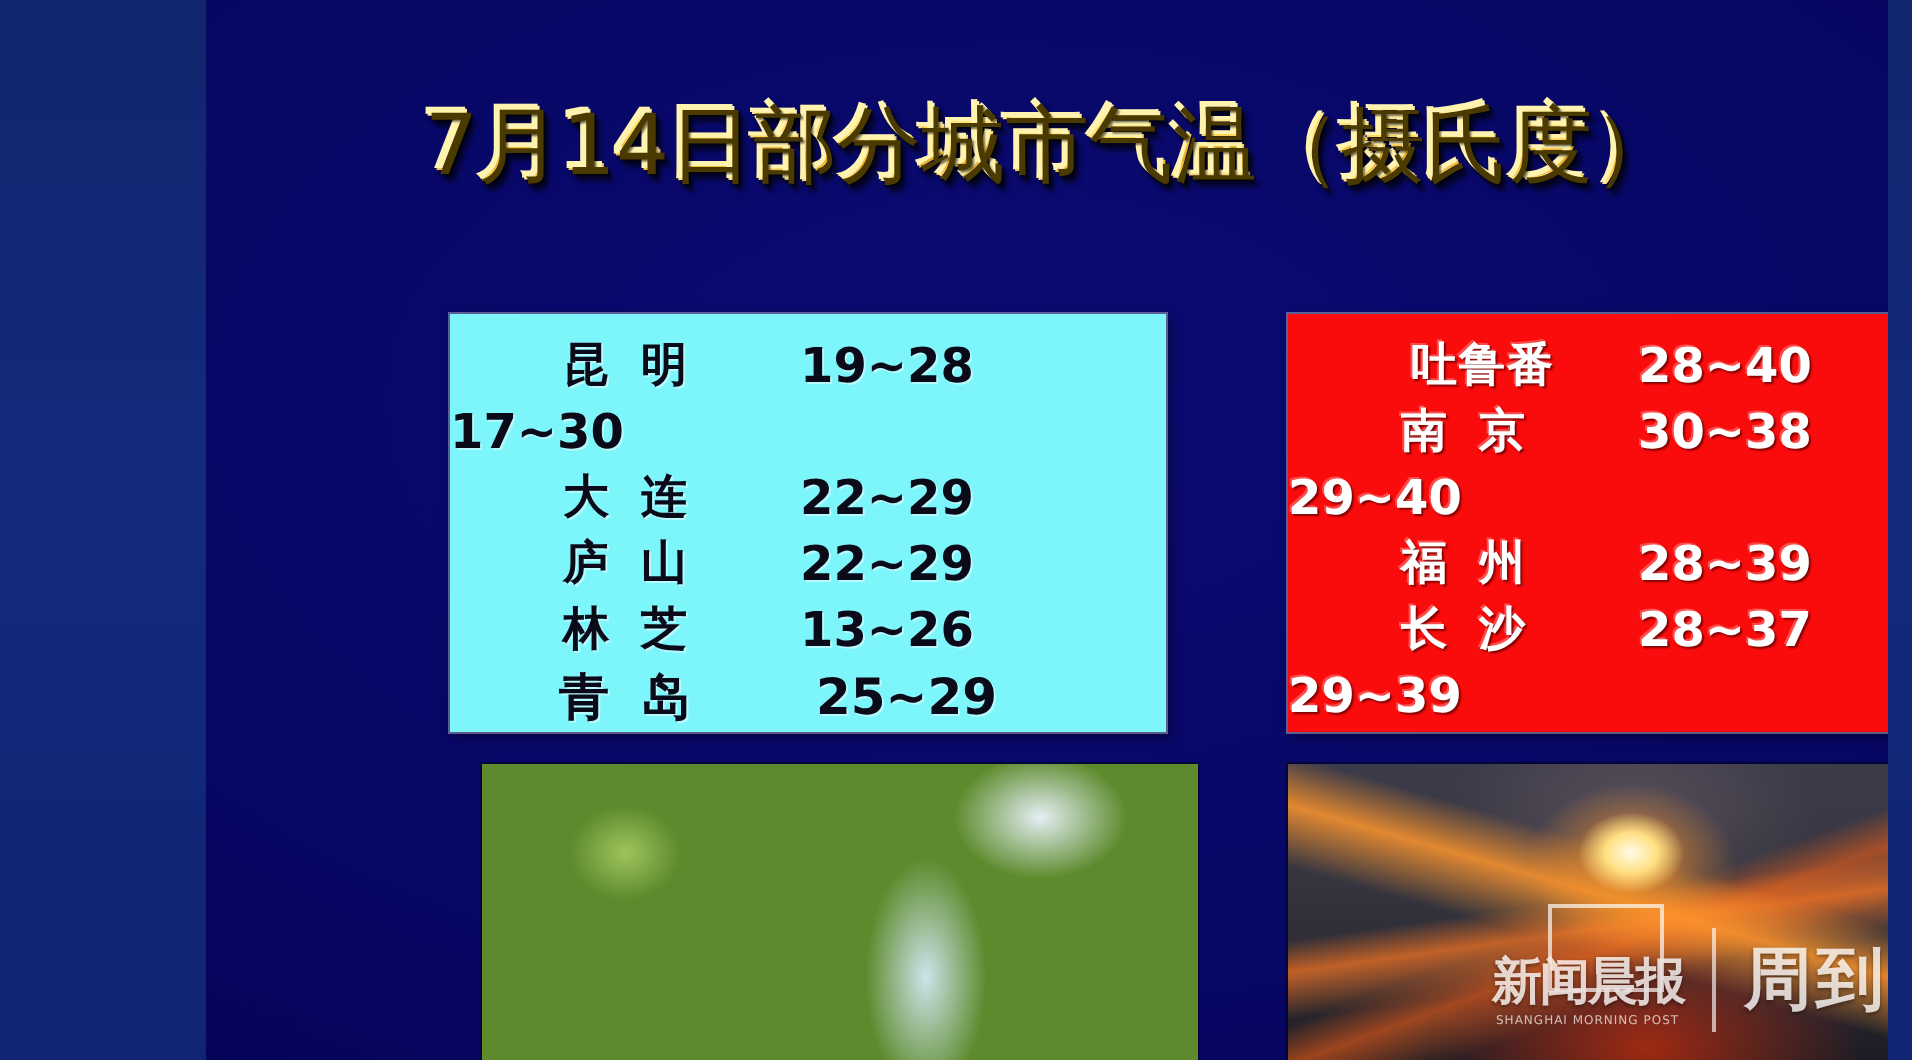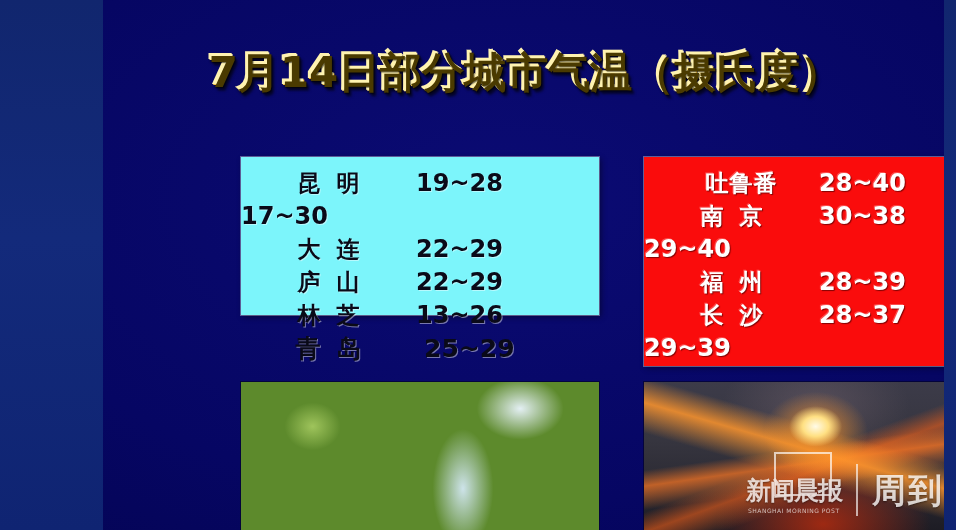--- a/index.html
+++ b/index.html
@@ -40,21 +40,21 @@
   .title-wrap {
     position:absolute;
     left:0; right:0; top:50px;
     text-align:center;
     z-index:5;
   }
   .title {
     display:inline-block;
     font-family:"DejaVu Sans","Liberation Sans",sans-serif;
     font-size:42px;
-    font-weight:bold;
+    font-weight:normal;
     line-height:1;
     color:#ffd84d;
     letter-spacing:0px;
     text-shadow:
        2px 2px 0 #4a3a00,
        3px 3px 1px rgba(0,0,0,.55),
       -1px -1px 0 #fff3b0;
     background:linear-gradient(180deg,#fff4b8 0%,#ffd855 42%,#e9a81c 70%,#ffe98c 100%);
     -webkit-background-clip:text;
     background-clip:text;
@@ -63,22 +63,22 @@
   }
 
   
   .table-box {
     position:absolute;
     z-index:6;
     padding:10px 0 8px 0;
     box-shadow:0 0 0 1px rgba(255,255,255,.35), 2px 2px 6px rgba(0,0,0,.45);
   }
   .table-box.cool {
-    left:138px; top:157px;
-    width:358px; height:158px;
+    left:122px; top:157px;
+    width:358px; height:209px;
     background:#7cf5fb;
   }
   .table-box.hot {
     left:541px; top:157px;
     width:373px; height:209px;
     background:#fa0c0c;
   }
 
   .trow {
     display:flex;

